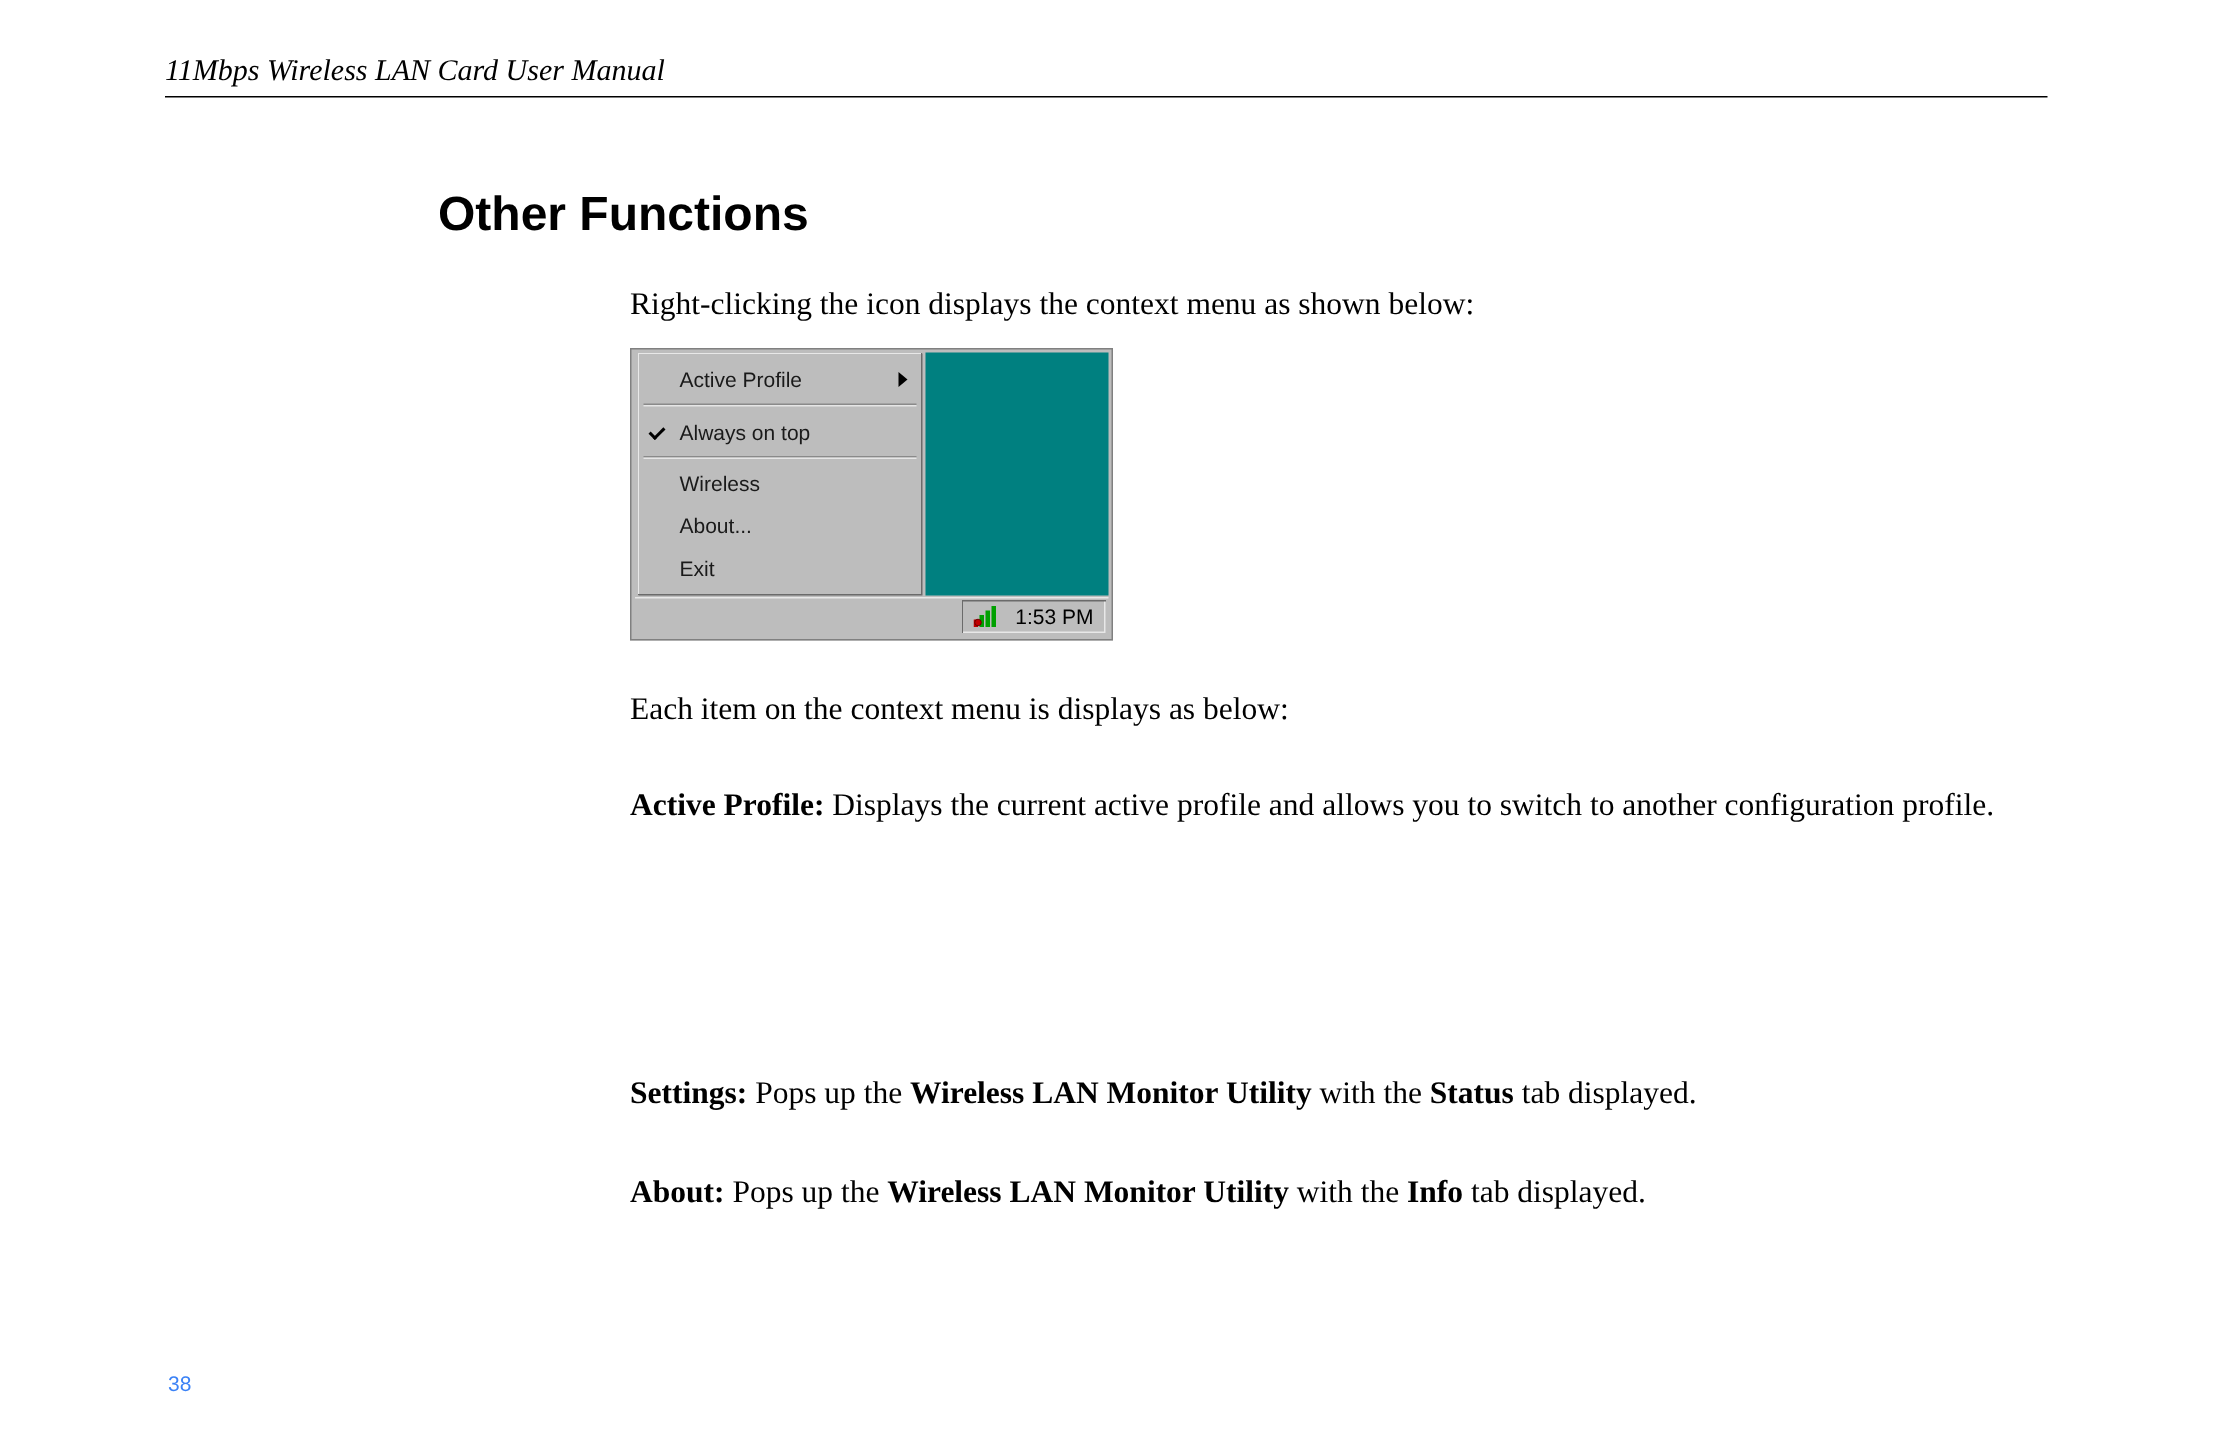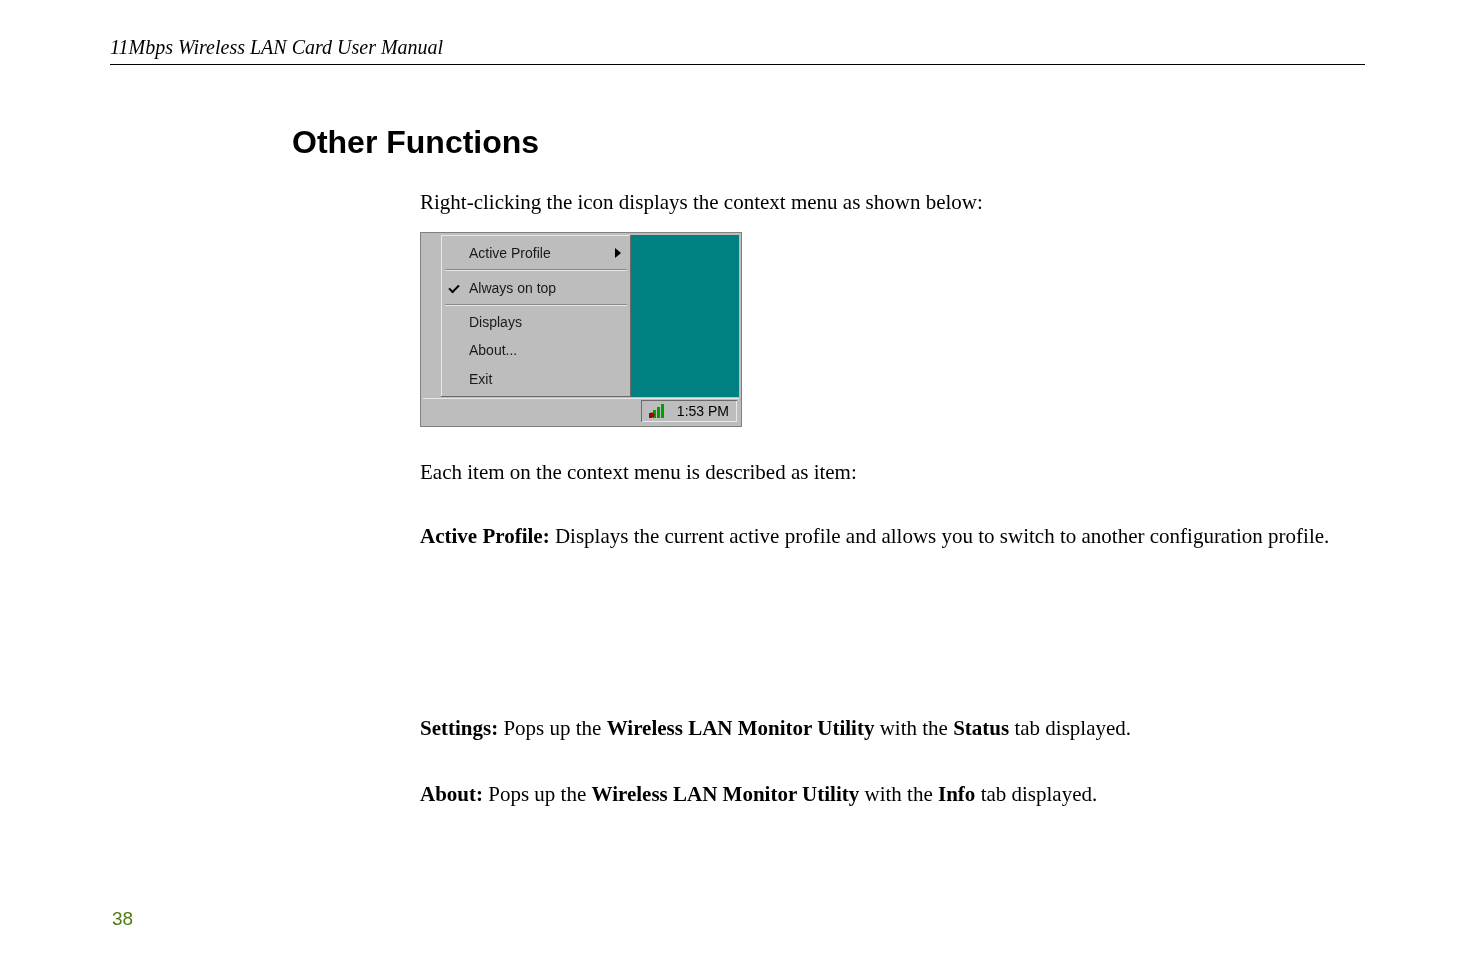--- a/index.html
+++ b/index.html
@@ -68,21 +68,21 @@
     box-sizing: border-box;
     border: 1px solid #808080;
     background: #bdbdbd;
     font-family: Tahoma, Arial, sans-serif;
     font-size: 14px;
     color: #000;
   }
   .fig-inner {
     position: absolute;
     top: 2px;
-    left: 20px;
+    left: 4px;
     width: 190px;
     height: 162px;
     background: #bdbdbd;
     box-shadow: inset -1px -1px 0 #6b6b6b, inset 1px 1px 0 #e8e8e8;
     display: flex;
     flex-direction: column;
     padding: 4px 0;
     box-sizing: border-box;
   }
   .fig-side {
@@ -153,22 +153,22 @@
     font-size: 14px;
     color: #000;
   }
   .tray-icon svg { display: block; }
 
   .page-number {
     position: absolute;
     left: 112px;
     bottom: 24px;
     font-family: Arial, Helvetica, sans-serif;
-    font-size: 19px;
-    color: #4d7c0f;
+    font-size: 14px;
+    color: #3b82f6;
   }
 </style>
 </head>
 <body>
 
 <div class="page">
 
   <div class="running-head">11Mbps Wireless LAN Card User Manual</div>
   <div class="running-head-rule"></div>
 
@@ -183,21 +183,21 @@
         <span>Active Profile</span>
         <span class="submenu-arrow"></span>
       </div>
       <div class="menu-sep"></div>
       <div class="menu-item">
         <span class="checkmark"></span>
         <span>Always on top</span>
       </div>
       <div class="menu-sep"></div>
       <div class="menu-item">
-        <span>Displays</span>
+        <span>Wireless</span>
       </div>
       <div class="menu-item">
         <span>About...</span>
       </div>
       <div class="menu-item">
         <span>Exit</span>
       </div>
     </div>
     <div class="taskbar">
       <div class="tray">
@@ -208,21 +208,21 @@
             <rect x="8" y="3" width="3" height="11" fill="#00a000"></rect>
             <rect x="12" y="0" width="3" height="14" fill="#00a000"></rect>
             <circle cx="3" cy="11" r="2.2" fill="#c00000" stroke="#600000" stroke-width="0.6"></circle>
           </svg>
         </span>
         <span class="tray-time">1:53 PM</span>
       </div>
     </div>
   </div>
 
-  <div class="body-block desc-line">Each item on the context menu is described as item:</div>
+  <div class="body-block desc-line">Each item on the context menu is displays as below:</div>
 
   <div class="body-block para-active">
     <b>Active Profile:</b><span> Displays the current active profile and allows you to switch to another configuration profile.</span>
   </div>
 
 
   <div class="body-block para-settings">
     <b>Settings:</b><span> Pops up the </span><b>Wireless LAN Monitor Utility</b><span> with the </span><b>Status</b><span> tab displayed.</span>
   </div>
 

